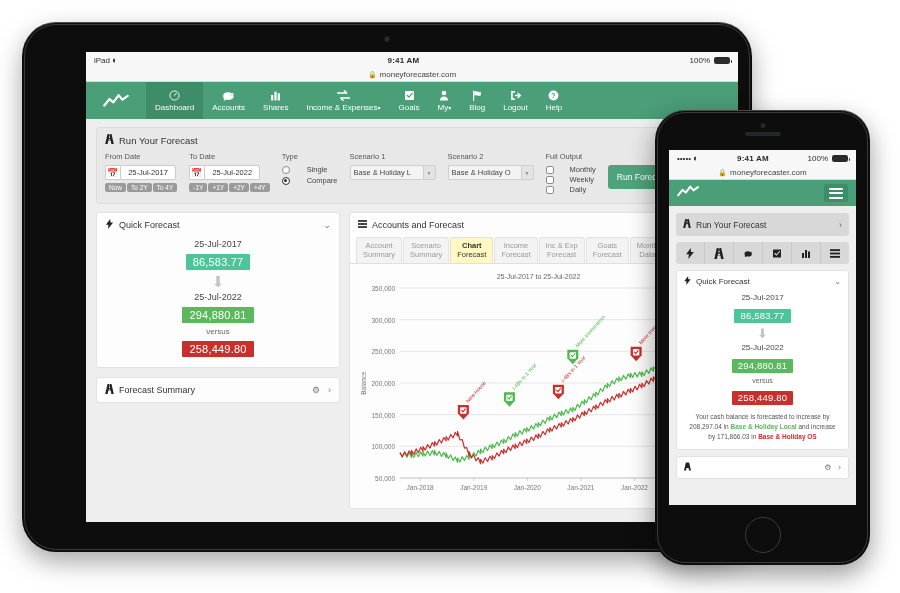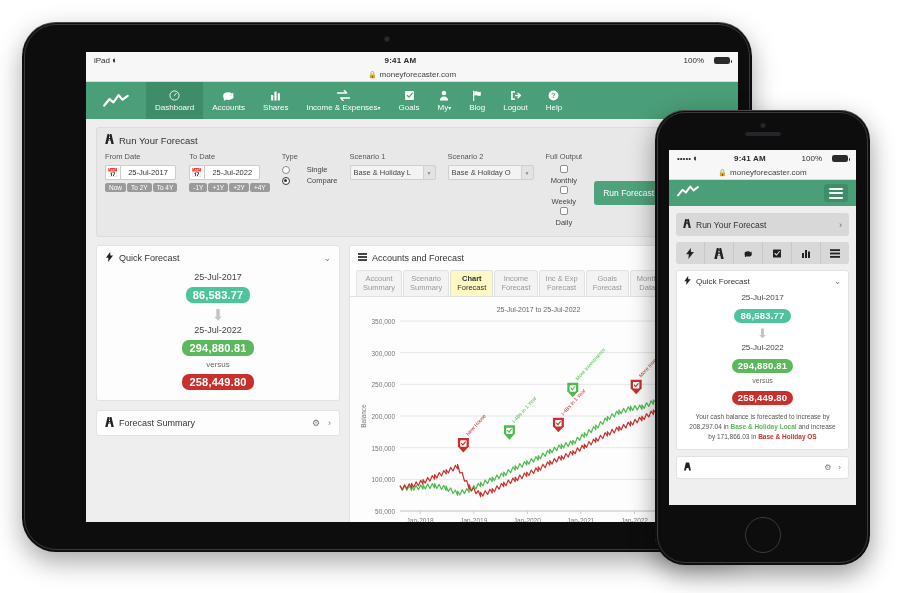--- a/index.html
+++ b/index.html
@@ -17,21 +17,21 @@
     width:6px; height:6px; border-radius:50%; background:#2b2f33;
     box-shadow:inset 0 0 2px #000; }
   .ipad-screen { position:absolute; left:64px; top:30px; width:652px; height:470px;
     background:#eeeeee; overflow:hidden; }
 
   
   .statusbar { height:16px; background:#f7f7f7; display:flex; align-items:center;
     padding:0 8px; font-size:8px; color:#2b2b2b; }
   .sb-left { display:flex; align-items:center; gap:2px; }
   .sb-center { flex:1; text-align:center; font-weight:bold; letter-spacing:.2px; }
-  .sb-right { display:flex; align-items:center; gap:10px; }
+  .sb-right { display:flex; align-items:center; gap:4px; }
   .batt { width:16px; height:7px; border:1px solid #2b2b2b; border-radius:1.5px;
     position:relative; }
   .batt:after{ content:""; position:absolute; right:-3px; top:2px; width:1.5px; height:3px;
     background:#2b2b2b; border-radius:0 1px 1px 0; }
   .batt i { display:block; height:100%; background:#2b2b2b; }
   .wifi { font-size:9px; line-height:1; }
 
   
   .urlbar { height:14px; background:#f7f7f7; border-bottom:1px solid #d9d9d9;
     display:flex; align-items:center; justify-content:center; gap:3px;
@@ -81,41 +81,41 @@
   .radio.on { border-color:#333; }
   .radio.on:after { content:""; position:absolute; left:1.5px; top:1.5px;
     width:3px; height:3px; border-radius:50%; background:#333; }
   .sel { display:flex; height:15px; width:86px; }
   .sel-val { flex:1; background:#f3f3f3; border:1px solid #cfcfcf; border-right:none;
     border-radius:2px 0 0 2px; font-size:7.5px; color:#444; display:flex;
     align-items:center; padding:0 3px; overflow:hidden; white-space:nowrap; }
   .sel-arr { width:13px; background:#e3e3e3; border:1px solid #cfcfcf;
     border-radius:0 2px 2px 0; display:flex; align-items:center; justify-content:center;
     font-size:5px; color:#888; }
-  .chk-row { display:flex; align-items:center; gap:3px; font-size:7.5px; color:#444;
-    margin-bottom:1px;flex-direction:column; }
+  .chk-row { display:flex; align-items:center; gap:16px; font-size:7.5px; color:#444;
+    margin-bottom:1px; }
   .chk { width:8px; height:8px; border-radius:2px; border:1.5px solid #8c8c8c;
     background:#fff; flex:none; }
   .runbtn { background:#4fa37c; color:#fff; font-size:8.5px; border-radius:3px;
     padding:7px 9px; white-space:nowrap; align-self:center; margin-top:6px; }
 
   
   .cols { display:flex; gap:9px; margin-top:8px; }
   .col-left { width:244px; flex:none; }
   .col-right { flex:1; }
 
   .card-head { display:flex; align-items:center; gap:5px; padding:6px 8px;
     font-size:9px; color:#333; }
   .card-head .sp { margin-left:auto; display:flex; gap:8px; color:#777; font-size:9px; }
   .card-head svg { width:9px; height:10px; fill:#222; }
 
   .qf-body { padding:2px 10px 10px; text-align:center; }
   .qf-date { font-size:9px; color:#444; margin-bottom:3px; }
-  .badge { display:inline-block; color:#fff; font-size:11px; font-weight:bold;
-    padding:2px 7px; border-radius:7px; letter-spacing:.2px; }
+  .badge { display:inline-block; color:#fff; font-size:11px; font-weight:normal;
+    padding:2px 7px; border-radius:1px; letter-spacing:.2px; }
   .b-teal { background:#4ec49b; }
   .b-green { background:#5cb85c; }
   .b-red { background:#c9302c; }
   .arrow-dn { color:#c4c4c4; font-size:15px; line-height:15px; margin:4px 0 3px; }
   .versus { font-size:8px; color:#666; margin:4px 0 3px; }
   .qf-text { font-size:8px; color:#555; line-height:1.5; margin-top:9px; }
   .g-txt { color:#5cb85c; font-weight:bold; }
   .r-txt { color:#c9302c; font-weight:bold; }
 
   

